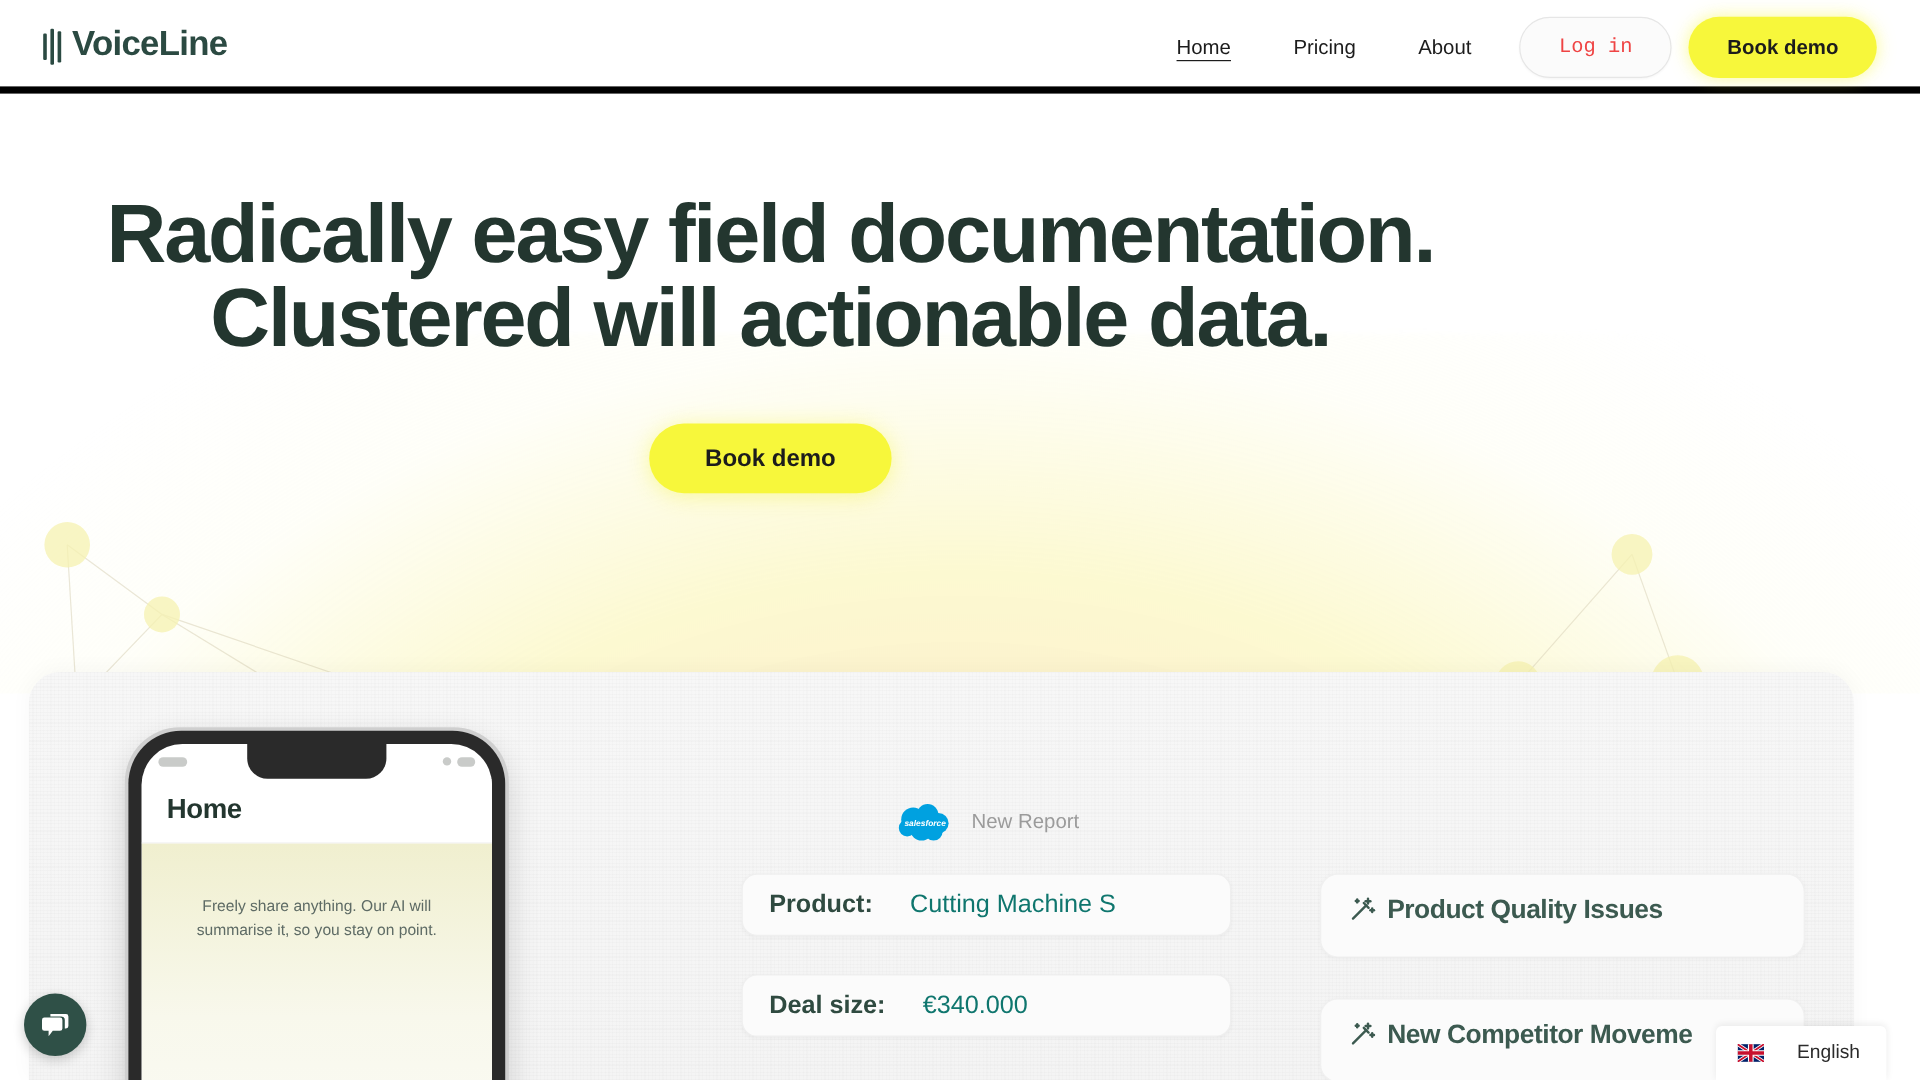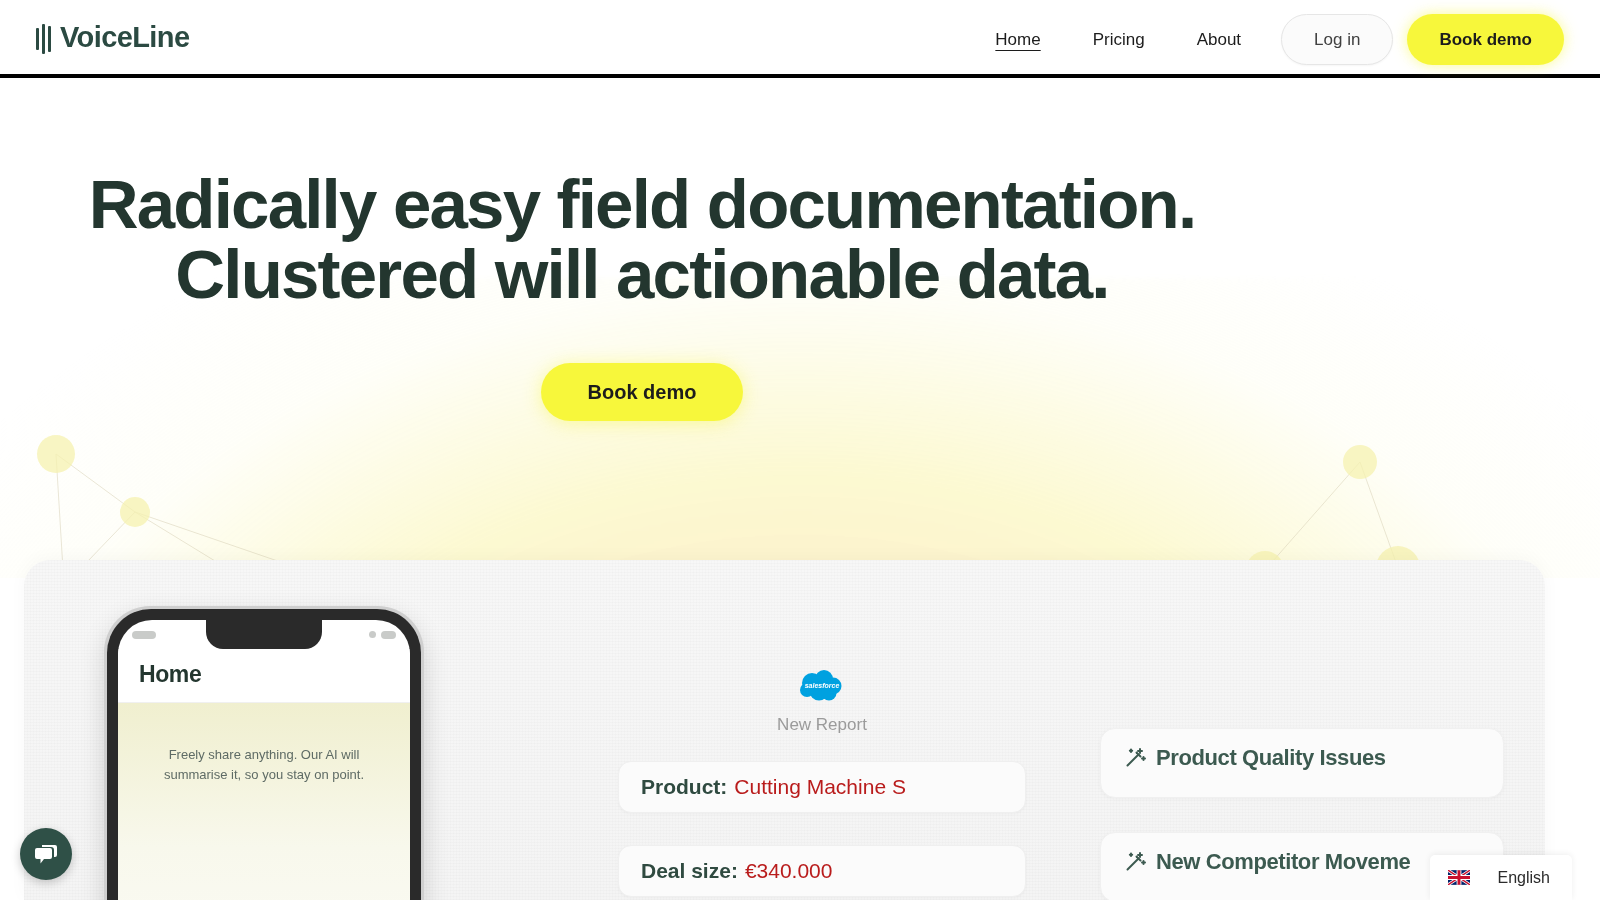--- a/index.html
+++ b/index.html
@@ -20,21 +20,21 @@
     background: #ffffff;
   }
 
   
   .header {
     position: absolute;
     top: 0; left: 0;
     width: 1600px;
     height: 78px;
     background: #ffffff;
-    border-bottom: 4px solid #000000;
+    border-bottom: 6px solid #000000;
     display: flex;
     align-items: center;
     z-index: 40;
     padding-left: 12px;
   }
 
   .logo {
     position: absolute;
     left: 36px;
     top: 20px;
@@ -77,26 +77,26 @@
     cursor: pointer;
   }
   .nav-link.active { text-decoration: underline; text-underline-offset: 5px; }
 
   .btn-login {
     margin-left: 14px;
     background: #fbfbfb;
     border: 1px solid #e6e6e6;
     border-radius: 999px;
     font-size: 17px;
-    color: #404040;
+    color: #ef4444;
     padding: 0 32px;
     height: 51px;
     line-height: 49px;
     cursor: pointer;
-    font-family: Liberation Sans, sans-serif;
+    font-family: Liberation Mono, monospace;
     box-shadow: 0 1px 2px rgba(0,0,0,0.04);
   }
   .btn-demo-nav {
     margin-left: 14px;
     background: #f7f73b;
     border: none;
     border-radius: 999px;
     font-size: 17px;
     font-weight: bold;
     color: #1c1c1c;
@@ -130,21 +130,21 @@
        rgba(248,240,140,0.40) 48%,
        rgba(252,252,225,0.22) 70%,
        rgba(255,255,255,0) 86%);
     filter: blur(2px);
   }
   .hero-net { position: absolute; inset: 0; }
 
   
   .hero {
     position: absolute;
-    top: 88px; left: 0;
+    top: 78px; left: 0;
     width: 1284px;
     z-index: 10;
     text-align: center;
   }
   .headline {
     margin-top: 82px;
     font-size: 69px;
     font-weight: bold;
     color: #23362f;
     letter-spacing: -1.8px;
@@ -272,41 +272,40 @@
     left: 594px;
     top: 108px;
     width: 408px;
   }
   .report-head {
     display: flex;
     align-items: center;
     justify-content: center;
     gap: 13px;
     margin-bottom: 26px;
-    flex-direction: column;
   }
   .sf-badge { width: 52px; height: 34px; display:block; }
   .report-head-label {
     font-size: 17px;
     color: #9b9b9b;
   }
   .field-card {
     background: #fbfbfb;
     border: 1px solid #efefef;
     border-radius: 13px;
     height: 52px;
     display: flex;
     align-items: center;
     padding: 0 22px;
     margin-bottom: 32px;
     box-shadow: 0 1px 3px rgba(0,0,0,0.03);
     font-size: 21px;
   }
   .field-label { color: #2f4a40; margin-right: 7px; font-weight: bold; }
-  .field-value { color: #b91c1c; }
+  .field-value { color: #0f766e; margin-left: 24px; }
 
   
   .insights-col {
     position: absolute;
     left: 1076px;
     top: 168px;
     width: 404px;
   }
   .insight-card {
     background: #fbfbfb;

